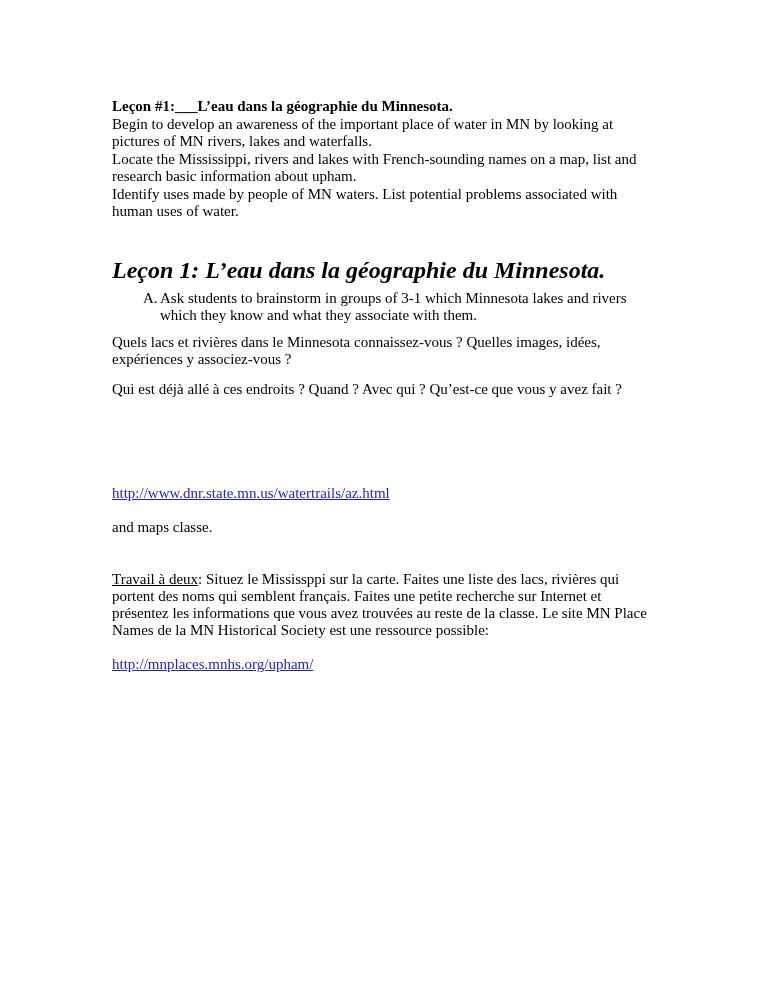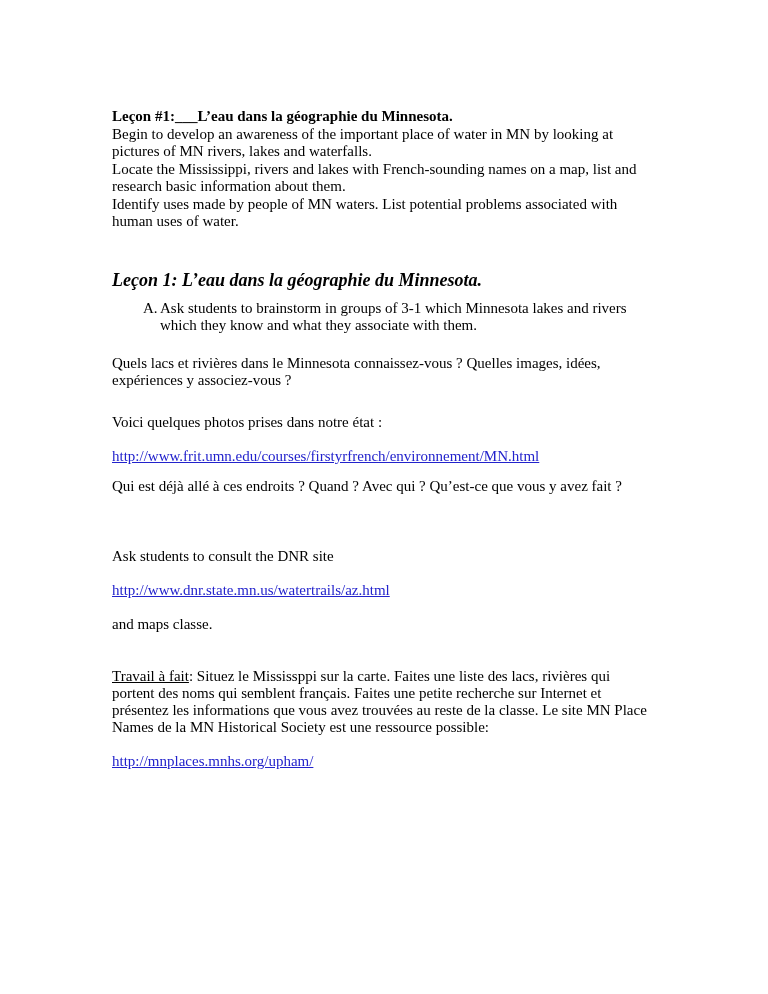--- a/index.html
+++ b/index.html
@@ -14,54 +14,54 @@
     background: #ffffff;
     overflow: hidden;
     font-family: "Liberation Serif", serif;
     font-size: 15px;
     line-height: 17px;
     color: #000000;
   }
   .content {
     position: absolute;
     left: 112px;
-    top: 108px;
+    top: 98px;
     width: 580px;
   }
   p {
     margin: 0;
     white-space: pre-line;
   }
   .b-title {
     font-weight: bold;
   }
   .b-students { margin-top: 43px; }
   .b-obj     { margin-top: 1px; }
   .b-heading {
     margin-top: 40px;
     font-weight: bold;
     font-style: italic;
-    font-size: 18px;
+    font-size: 24px;
     line-height: 21px;
     white-space: normal;
   }
   .b-itema {
     margin-top: 9px;
     display: flex;
   }
   .b-itema .marker {
     flex: none;
     margin-left: 31px;
     width: 17px;
   }
   .b-itema .itext {
     flex: 1;
     white-space: pre-line;
   }
-  .b-quels   { margin-top: 21px; font-family: Liberation Serif, serif; }
+  .b-quels   { margin-top: 10px; font-family: Liberation Serif, serif; }
   .b-voici   { margin-top: 8px; }
   .b-qui     { margin-top: 13px; }
   .b-ask     { margin-top: 36px; }
   .b-travail { margin-top: 18px; }
   a.link {
     color: #2222cc;
     text-decoration: underline;
     cursor: pointer;
   }
   .u { text-decoration: underline; }
@@ -72,52 +72,48 @@
 <div class="page">
   <div class="content">
 
     <p class="b-title">Leçon #1:___L’eau dans la géographie du Minnesota.</p>
 
 
     <p class="b-obj">Begin to develop an awareness of the important place of water in MN by looking at
 pictures of MN rivers, lakes and waterfalls.</p>
 
     <p class="b-obj">Locate the Mississippi, rivers and lakes with French-sounding names on a map, list and
-research basic information about them.</p>
+research basic information about upham.</p>
 
 
     <p class="b-obj">Identify uses made by people of MN waters. List potential problems associated with
 human uses of water.</p>
 
     <p class="b-heading">Leçon 1: L’eau dans la géographie du Minnesota.</p>
 
     <p class="b-itema">
       <span class="marker">A.</span>
       <span class="itext">Ask students to brainstorm in groups of 3-1 which Minnesota lakes and rivers
 which they know and what they associate with them.</span>
     </p>
 
     <p class="b-quels">Quels lacs et rivières dans le Minnesota connaissez-vous ? Quelles images, idées,
 expériences y associez-vous ?</p>
 
-    <p class="b-voici">
-      <span>Voici quelques photos prises dans notre état :</span><br>
-      <a class="link">http://www.frit.umn.edu/courses/firstyrfrench/environnement/MN.html</a>
-    </p>
 
     <p class="b-qui">Qui est déjà allé à ces endroits ? Quand ? Avec qui ? Qu’est-ce que vous y avez fait ?</p>
 
     <p class="b-ask">
-      <span>Ask students to consult the DNR site</span><br>
+      <br>
       <a class="link">http://www.dnr.state.mn.us/watertrails/az.html</a><br>
       <span>and maps classe.</span>
     </p>
 
     <p class="b-travail">
-      <span class="u">Travail à fait</span><span>: Situez le Mississppi sur la carte.  Faites une liste des lacs, rivières qui
+      <span class="u">Travail à deux</span><span>: Situez le Mississppi sur la carte.  Faites une liste des lacs, rivières qui
 portent des noms qui semblent français. Faites une petite recherche sur Internet et
 présentez les informations que vous avez trouvées au reste de la classe. Le site MN Place
 Names de la MN Historical Society est une ressource possible:</span><br>
       <a class="link">http://mnplaces.mnhs.org/upham/</a>
     </p>
 
   </div>
 </div>
 
 </body></html>

